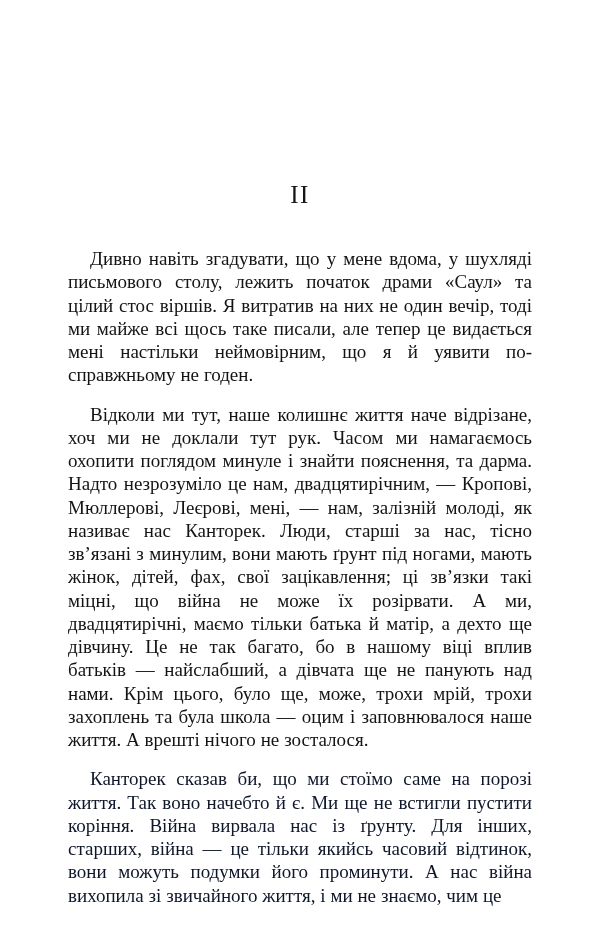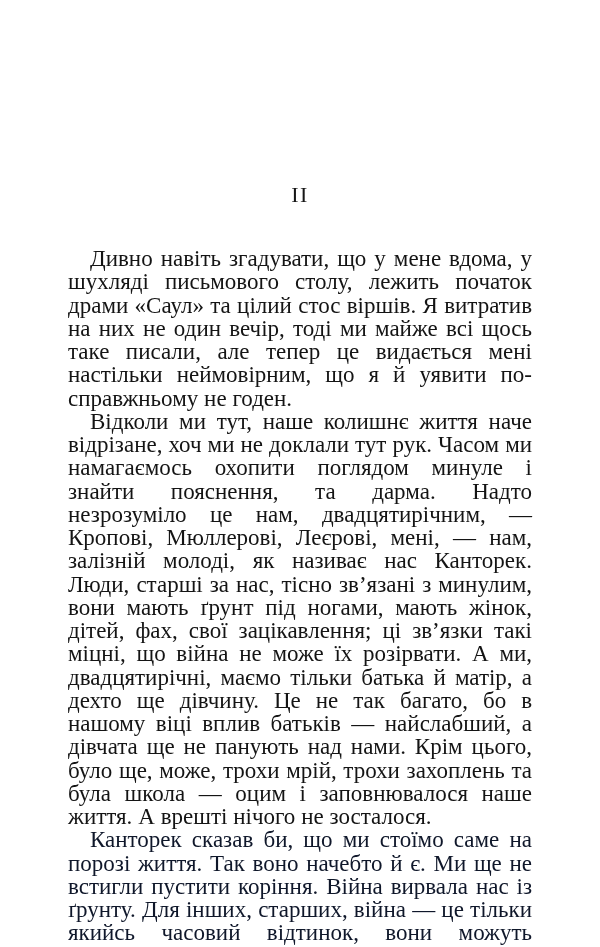--- a/index.html
+++ b/index.html
@@ -29,47 +29,47 @@
     width: 464px;
     height: 947px;
   }
   .chapter-heading {
     position: absolute;
     top: 182px;
     left: 0;
     width: 464px;
     text-align: center;
     font-family: "Liberation Serif", "DejaVu Serif", serif;
-    font-size: 22px;
+    font-size: 25px;
     line-height: 26px;
     letter-spacing: 1.5px;
     color: #161616;
     font-weight: 400;
   }
   .body-copy {
     position: absolute;
     top: 247px;
     left: 0;
     width: 464px;
   }
   p.para {
     margin: 0;
     padding: 0;
-    font-size: 23px;
+    font-size: 19px;
     line-height: 23.25px;
     text-align: justify;
     text-justify: inter-word;
     text-indent: 22px;
     color: #141414;
     hyphens: manual;
     word-spacing: 0.1px;
   }
   
   p.para + p.para {
-    margin-top: 0;
+    margin-top: 16px;
   }
 </style>
 </head>
 <body>
 
 <div class="page" style="background: rgb(255, 255, 255);">
   <div class="text-block">
 
     <div class="chapter-heading">II</div>
 

